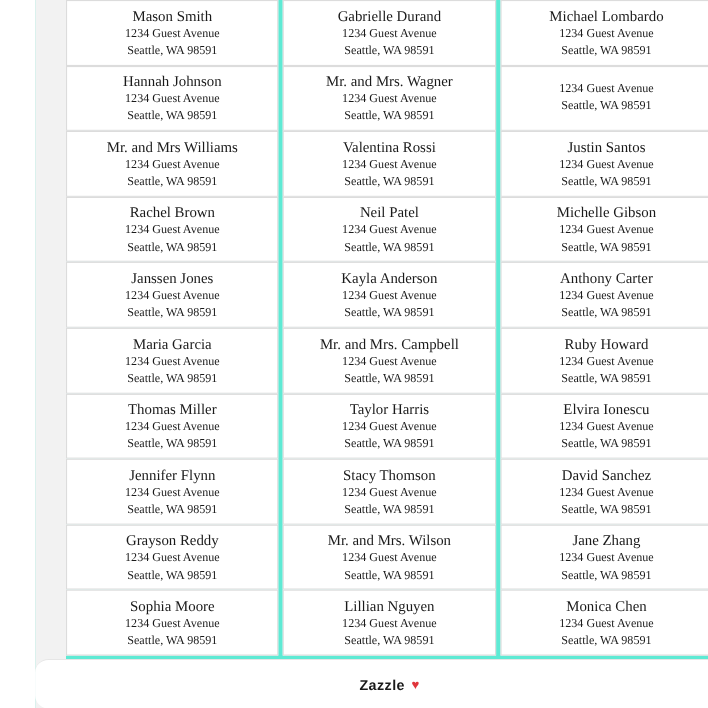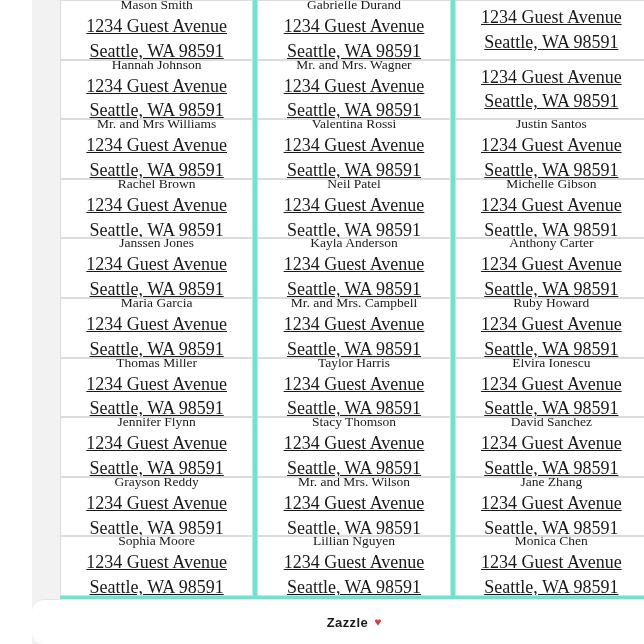--- a/index.html
+++ b/index.html
@@ -56,25 +56,24 @@
     padding: 2px 4px;
     overflow: hidden;
   }
   .label .nm {
     font-size: 13.5px;
     line-height: 1.33;
     color: #1a1a1a;
     white-space: nowrap;
   }
   .label .ln {
-    font-size: 18px;
+    font-size: 11px;
     line-height: 1.38;
     color: #1a1a1a;
     white-space: nowrap;
-    text-decoration: underline;
   }
 
   .footer {
     position: absolute;
     left: 0;
     right: 0;
     bottom: 0;
     height: 44px;
     background: #ffffff;
     border-top: 1px solid #e6e6e6;
@@ -110,20 +109,21 @@
         <div class="nm">Mason Smith</div>
         <div class="ln">1234 Guest Avenue</div>
         <div class="ln">Seattle, WA 98591</div>
       </div>
       <div class="label">
         <div class="nm">Gabrielle Durand</div>
         <div class="ln">1234 Guest Avenue</div>
         <div class="ln">Seattle, WA 98591</div>
       </div>
       <div class="label">
+        <div class="nm">Michael Lombardo</div>
         <div class="ln">1234 Guest Avenue</div>
         <div class="ln">Seattle, WA 98591</div>
       </div>
       <div class="label">
         <div class="nm">Hannah Johnson</div>
         <div class="ln">1234 Guest Avenue</div>
         <div class="ln">Seattle, WA 98591</div>
       </div>
       <div class="label">
         <div class="nm">Mr. and Mrs. Wagner</div>

